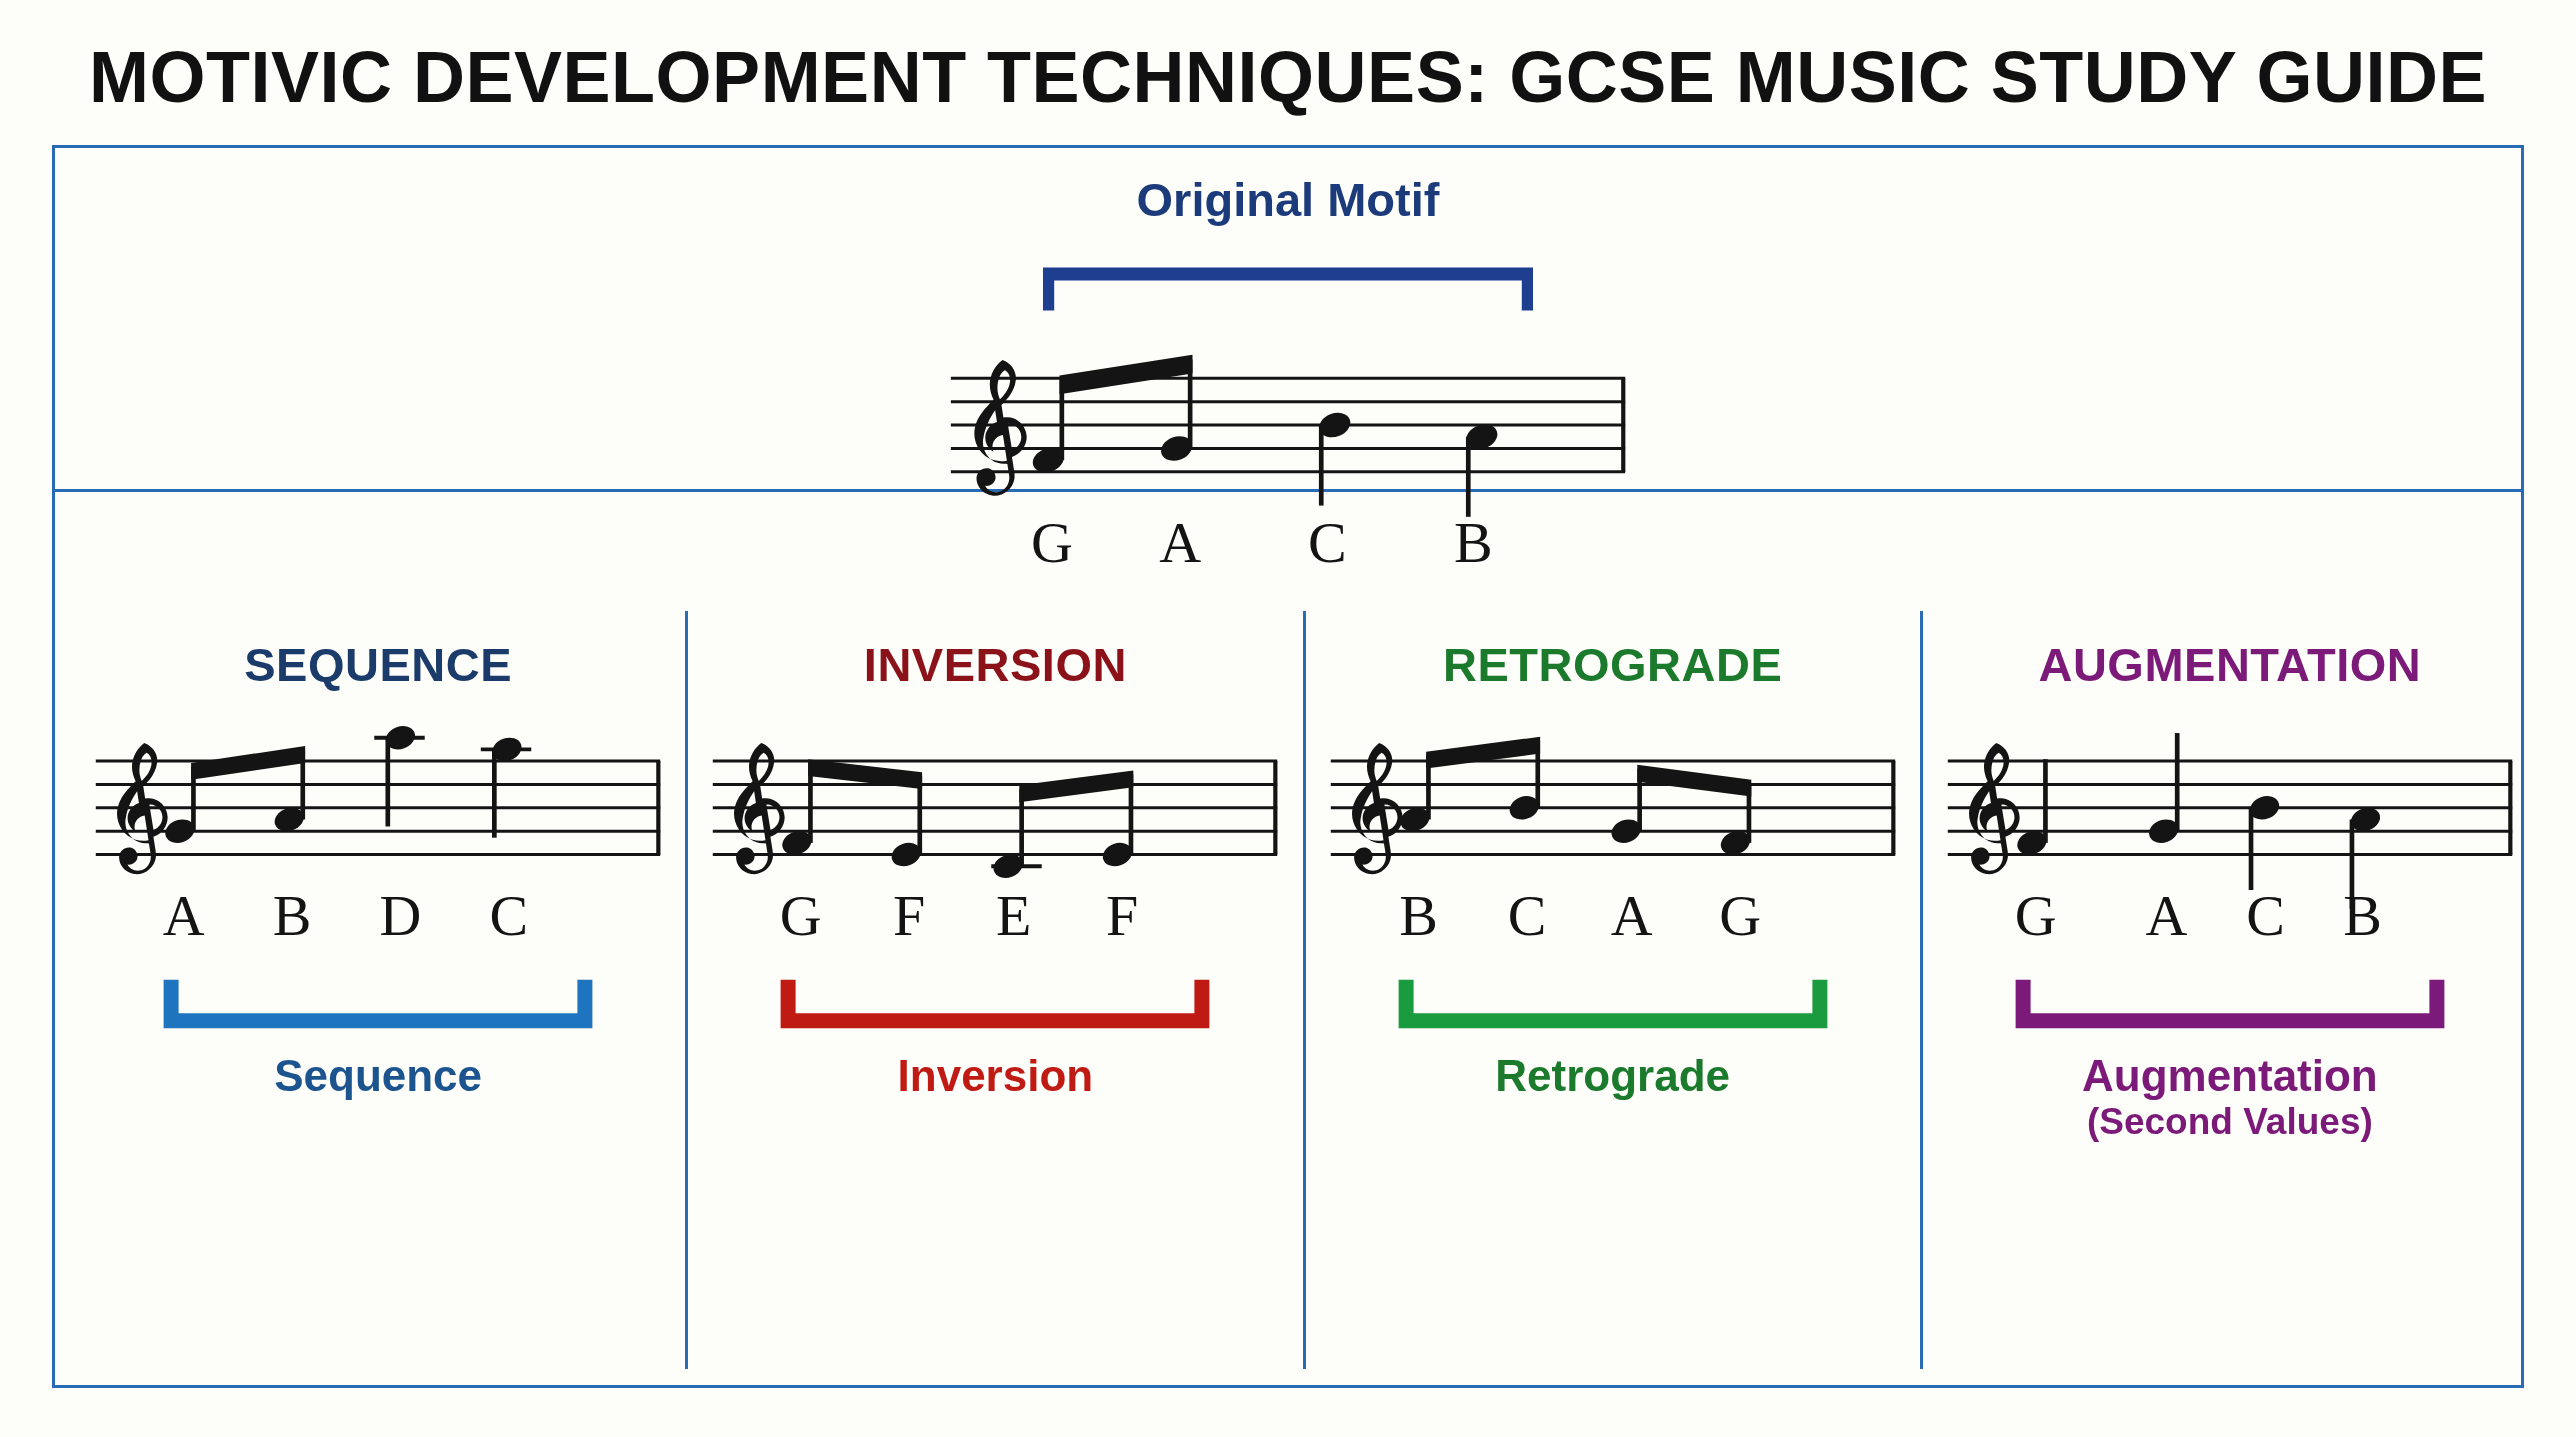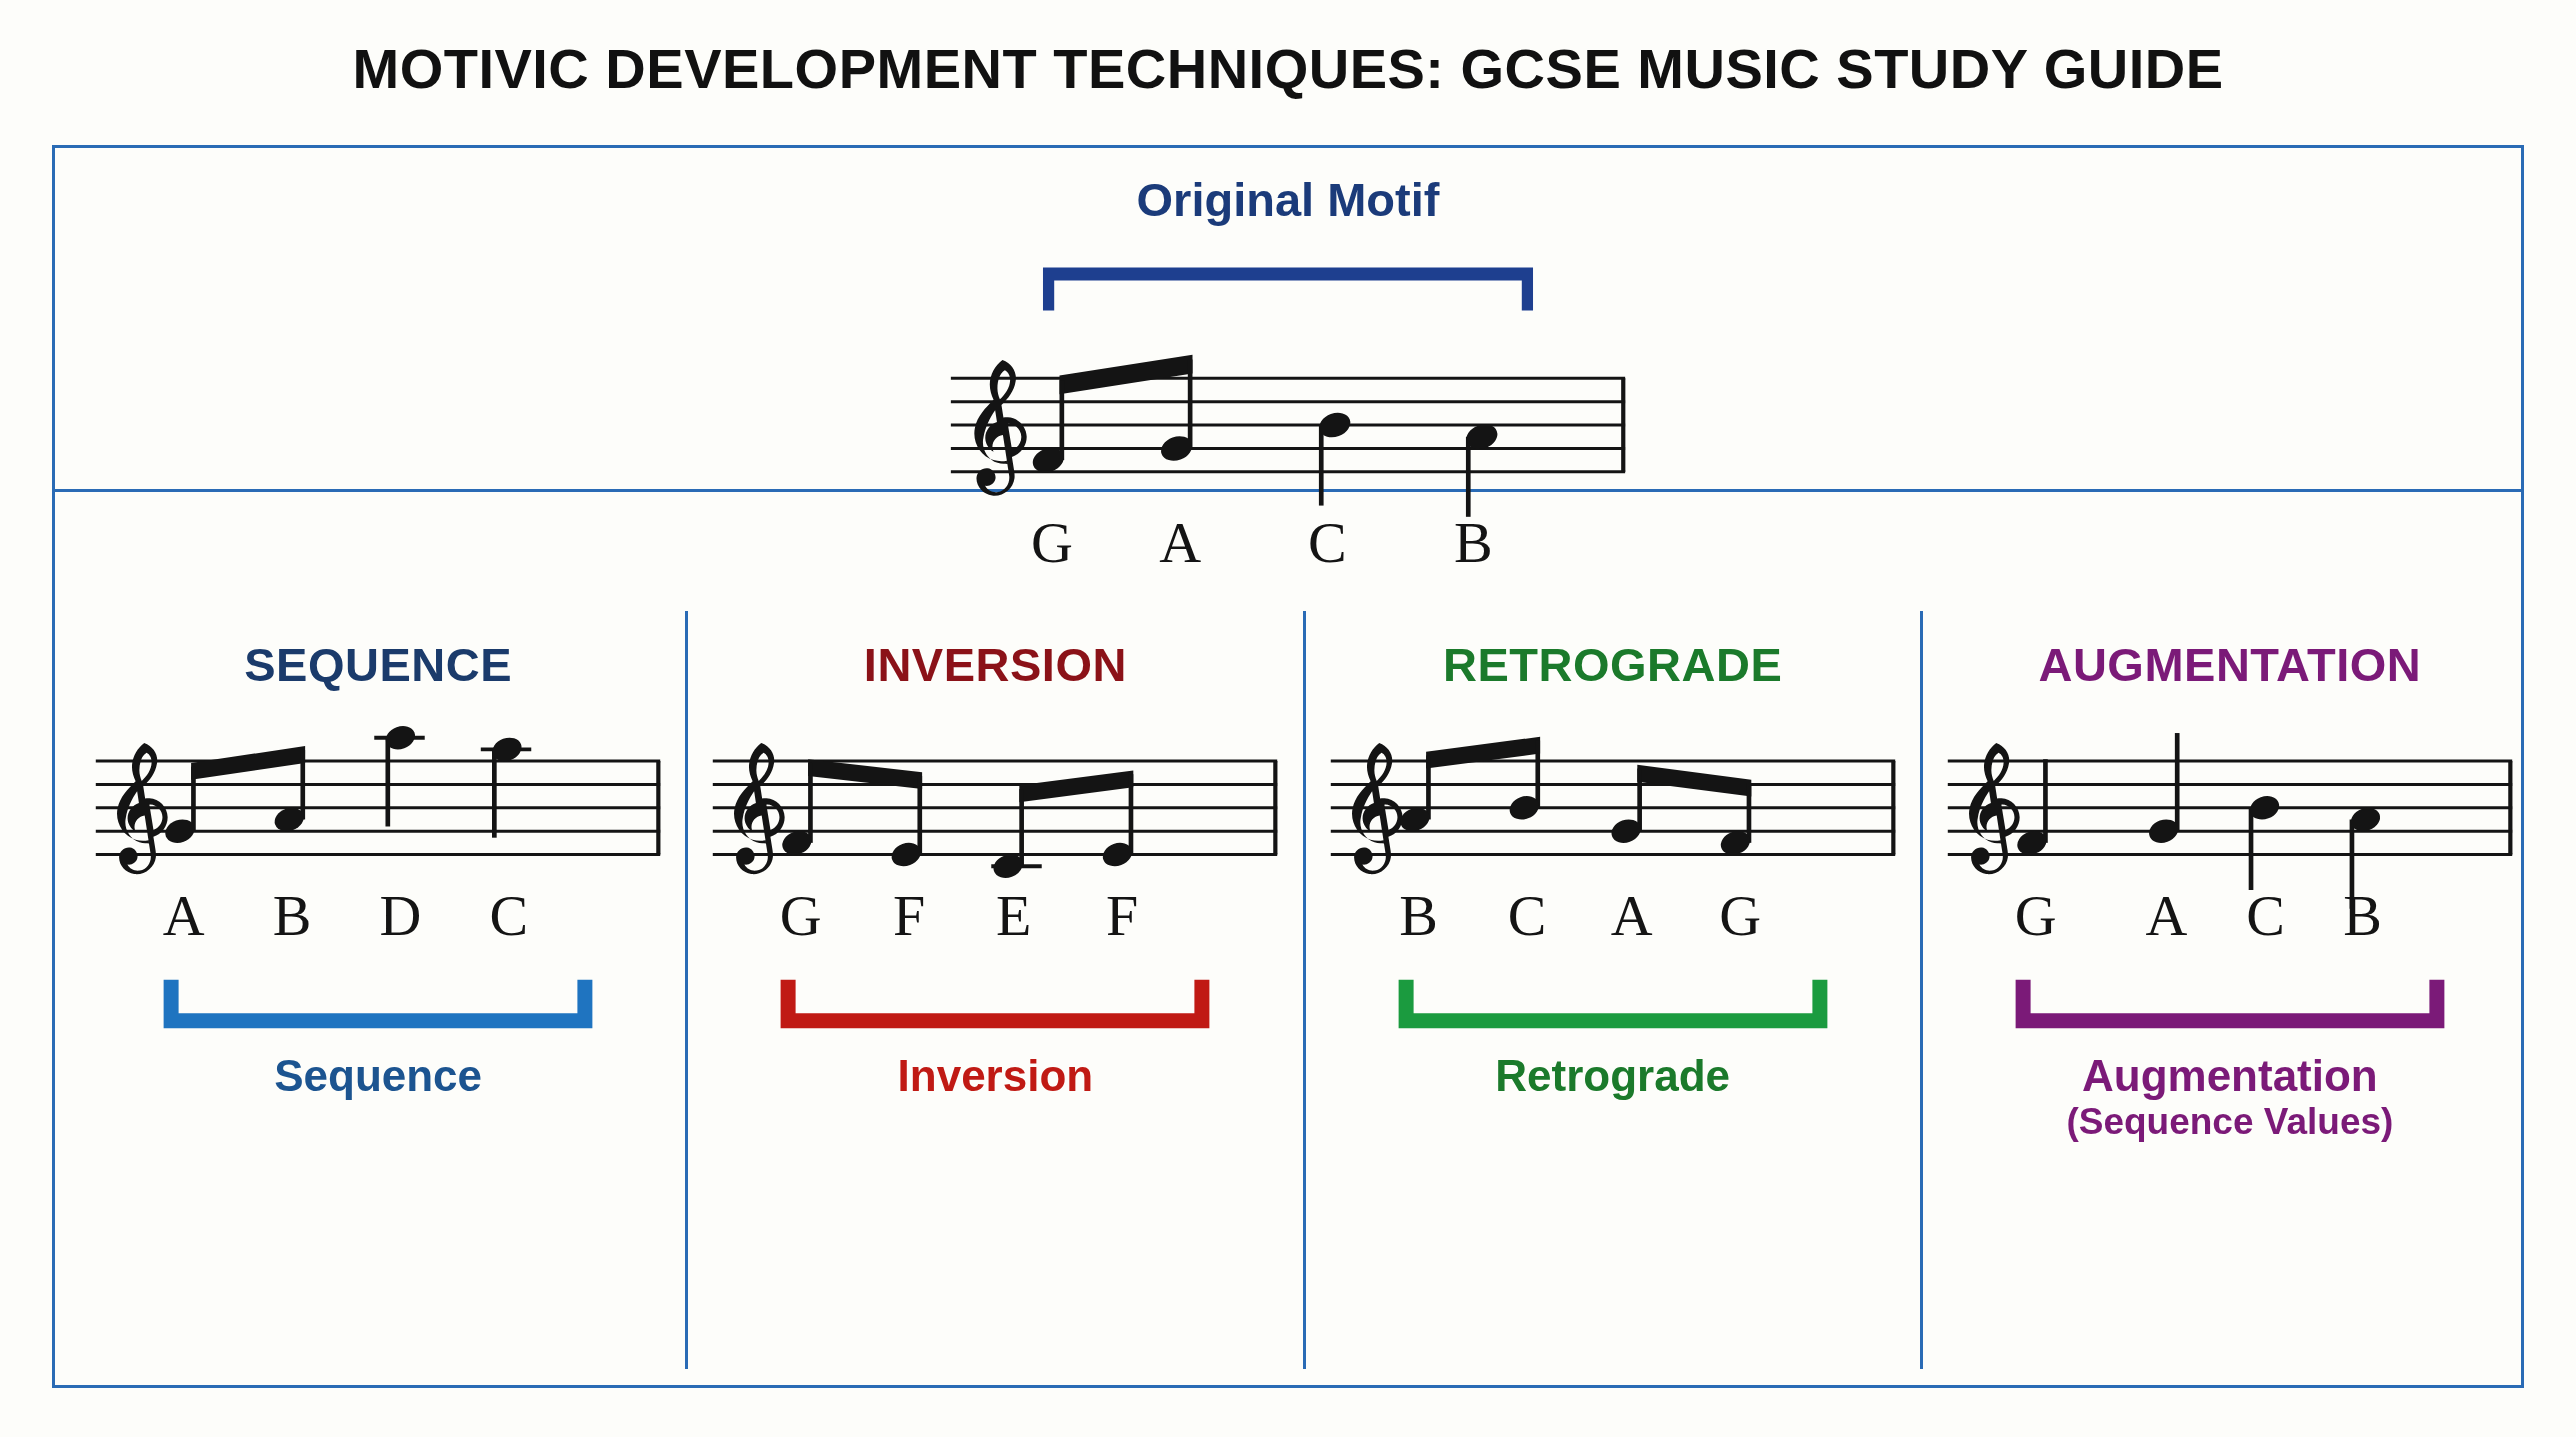--- a/index.html
+++ b/index.html
@@ -16,21 +16,21 @@
     position: relative;
   }
 
   
   .page-title {
     position: absolute;
     top: 36px;
     left: 0;
     width: 100%;
     text-align: center;
-    font-size: 56px;
+    font-size: 72px;
     font-weight: bold;
     letter-spacing: 0.5px;
     color: #111111;
     font-family: "Liberation Sans", sans-serif;
   }
 
   
   .frame {
     position: absolute;
     left: 52px;
@@ -478,19 +478,19 @@
       </div>
 
       <div class="panel-bracket-wrap">
         <svg viewBox="0 0 470 64" width="440" height="60">
           <path d="M 6 6 H 22 V 42 H 448 V 6 H 464 V 58 H 6 Z" fill="#7b1a78"></path>
         </svg>
       </div>
 
       <div class="panel-caption" style="color:#7b1a78;">
         <span>Augmentation</span>
-        <span class="sub">(Sequence Values)</span>
+        <span class="sub">(Second Values)</span>
       </div>
     </div>
 
   </div>
 </div>
 
 
 </body></html>

